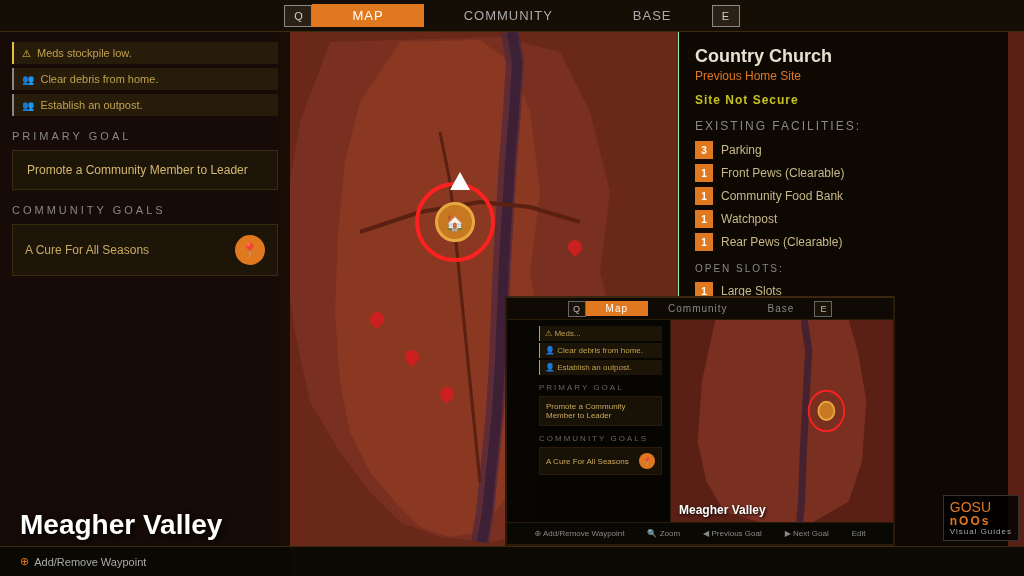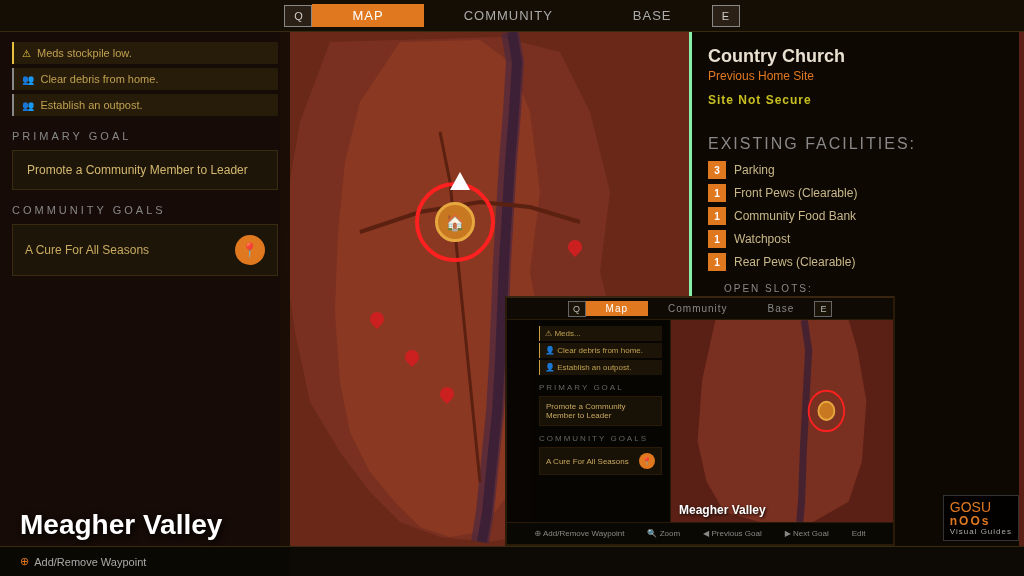--- a/index.html
+++ b/index.html
@@ -179,49 +179,49 @@
     }
     .bottom-key {
       color: #e07820;
       font-size: 11px;
     }
 
     
     .right-panel {
       position: absolute;
       top: 32px;
-      right: 5px;
+      right: 16px;
       width: 330px;
       bottom: 30px;
       background: rgba(8,6,2,0.92);
       padding: 14px 16px;
       z-index: 5;
-      border-left: 3px solid #86efac;
+      border-left: 1px solid #86efac;
     }
     .location-title {
       color: #e8e0d0;
       font-size: 18px;
       font-weight: bold;
       margin-bottom: 2px;
     }
     .location-subtitle {
       color: #e07820;
       font-size: 12px;
       margin-bottom: 10px;
     }
     .site-status {
       color: #c8c020;
       font-size: 12px;
       font-weight: bold;
-      margin-bottom: 28px;
+      margin-bottom: 12px;
       letter-spacing: 1px;
     }
     .facilities-header {
       color: #888;
-      font-size: 16px;
+      font-size: 12px;
       letter-spacing: 2px;
       text-transform: uppercase;
       margin-bottom: 8px;
     }
     .facility-item {
       display: flex;
       align-items: center;
       gap: 8px;
       margin-bottom: 5px;
     }
@@ -239,21 +239,21 @@
     }
     .facility-name {
       color: #c8b888;
       font-size: 12px;
     }
     .open-slots-header {
       color: #888;
       font-size: 10px;
       letter-spacing: 2px;
       text-transform: uppercase;
-      margin: 12px 0 8px 16px;
+      margin: 12px 0 8px 0;
     }
 
     
     .red-circle-large {
       width: 80px;
       height: 80px;
       border: 4px solid #ff2020;
       border-radius: 50%;
       position: absolute;
       top: 150px;

